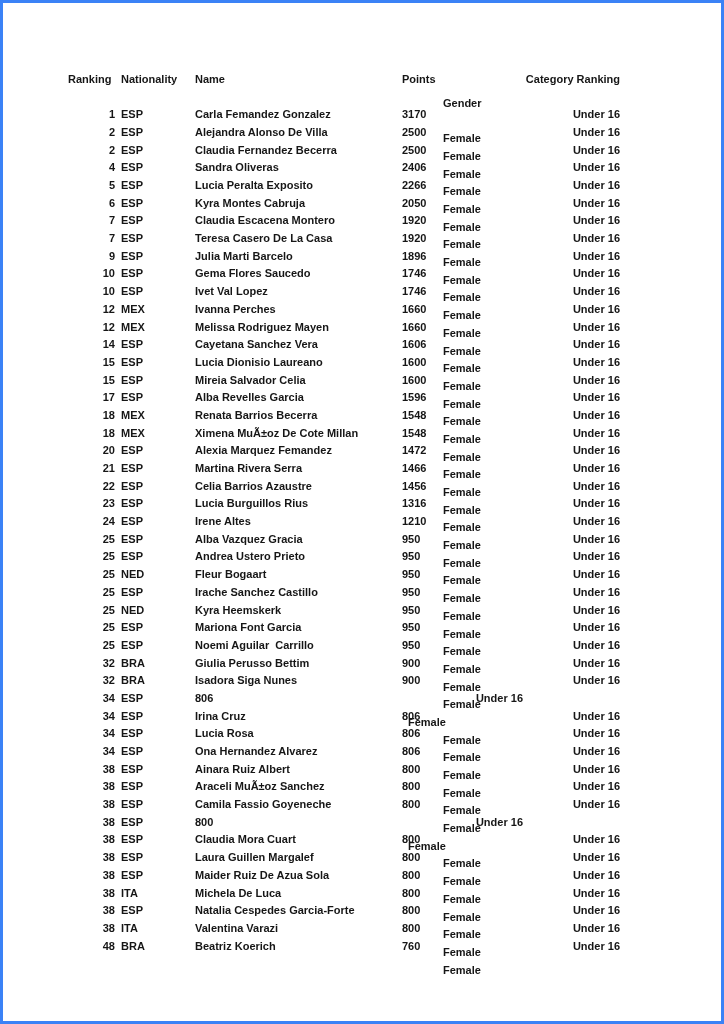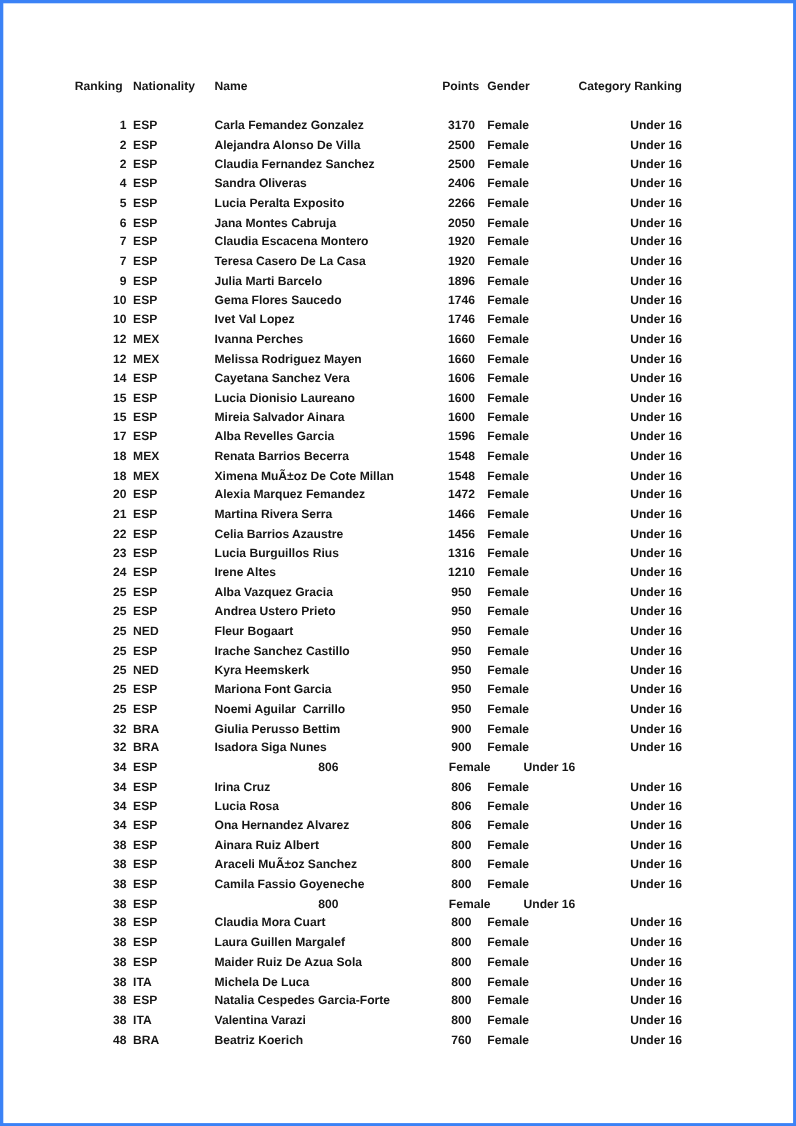--- a/index.html
+++ b/index.html
@@ -29,22 +29,22 @@
     height: 17.7px;
     line-height: 17.7px;
     font-size: 11px;
     font-weight: 700;
     white-space: nowrap;
   }
   .cell { overflow: visible; }
   .c-rank { text-align: right; }
   .c-nat  { padding-left: 6px; }
   .c-name { white-space: pre; }
-  .c-pts  { text-align: center; }
-  .c-gen  { padding-left: 6px; }
+  .c-pts  { text-align: left; }
+  .c-gen  { padding-left: 6px; margin-top: 24px; }
   .c-cat  { text-align: right; }
   .header .c-rank { text-align: left; padding-left: 2px; }
   .header .c-pts  { padding-right: 8px; }
   .tbody { margin-top: 17.6px; }
 </style>
 </head>
 <body>
 
 <div class="page">
   <div class="table">
@@ -71,21 +71,21 @@
     <div class="cell c-nat">ESP</div>
     <div class="cell c-name">Alejandra Alonso De Villa</div>
     <div class="cell c-pts">2500</div>
     <div class="cell c-gen">Female</div>
     <div class="cell c-cat">Under 16</div>
   </div>
 
   <div class="row">
     <div class="cell c-rank">2</div>
     <div class="cell c-nat">ESP</div>
-    <div class="cell c-name">Claudia Fernandez Sanchez</div>
+    <div class="cell c-name">Claudia Fernandez Becerra</div>
     <div class="cell c-pts">2500</div>
     <div class="cell c-gen">Female</div>
     <div class="cell c-cat">Under 16</div>
   </div>
 
   <div class="row">
     <div class="cell c-rank">4</div>
     <div class="cell c-nat">ESP</div>
     <div class="cell c-name">Sandra Oliveras</div>
     <div class="cell c-pts">2406</div>
@@ -98,21 +98,21 @@
     <div class="cell c-nat">ESP</div>
     <div class="cell c-name">Lucia Peralta Exposito</div>
     <div class="cell c-pts">2266</div>
     <div class="cell c-gen">Female</div>
     <div class="cell c-cat">Under 16</div>
   </div>
 
   <div class="row">
     <div class="cell c-rank">6</div>
     <div class="cell c-nat">ESP</div>
-    <div class="cell c-name">Jana Montes Cabruja</div>
+    <div class="cell c-name">Kyra Montes Cabruja</div>
     <div class="cell c-pts">2050</div>
     <div class="cell c-gen">Female</div>
     <div class="cell c-cat">Under 16</div>
   </div>
 
   <div class="row">
     <div class="cell c-rank">7</div>
     <div class="cell c-nat">ESP</div>
     <div class="cell c-name">Claudia Escacena Montero</div>
     <div class="cell c-pts">1920</div>
@@ -188,21 +188,21 @@
     <div class="cell c-nat">ESP</div>
     <div class="cell c-name">Lucia Dionisio Laureano</div>
     <div class="cell c-pts">1600</div>
     <div class="cell c-gen">Female</div>
     <div class="cell c-cat">Under 16</div>
   </div>
 
   <div class="row">
     <div class="cell c-rank">15</div>
     <div class="cell c-nat">ESP</div>
-    <div class="cell c-name">Mireia Salvador Ainara</div>
+    <div class="cell c-name">Mireia Salvador Celia</div>
     <div class="cell c-pts">1600</div>
     <div class="cell c-gen">Female</div>
     <div class="cell c-cat">Under 16</div>
   </div>
 
   <div class="row">
     <div class="cell c-rank">17</div>
     <div class="cell c-nat">ESP</div>
     <div class="cell c-name">Alba Revelles Garcia</div>
     <div class="cell c-pts">1596</div>

